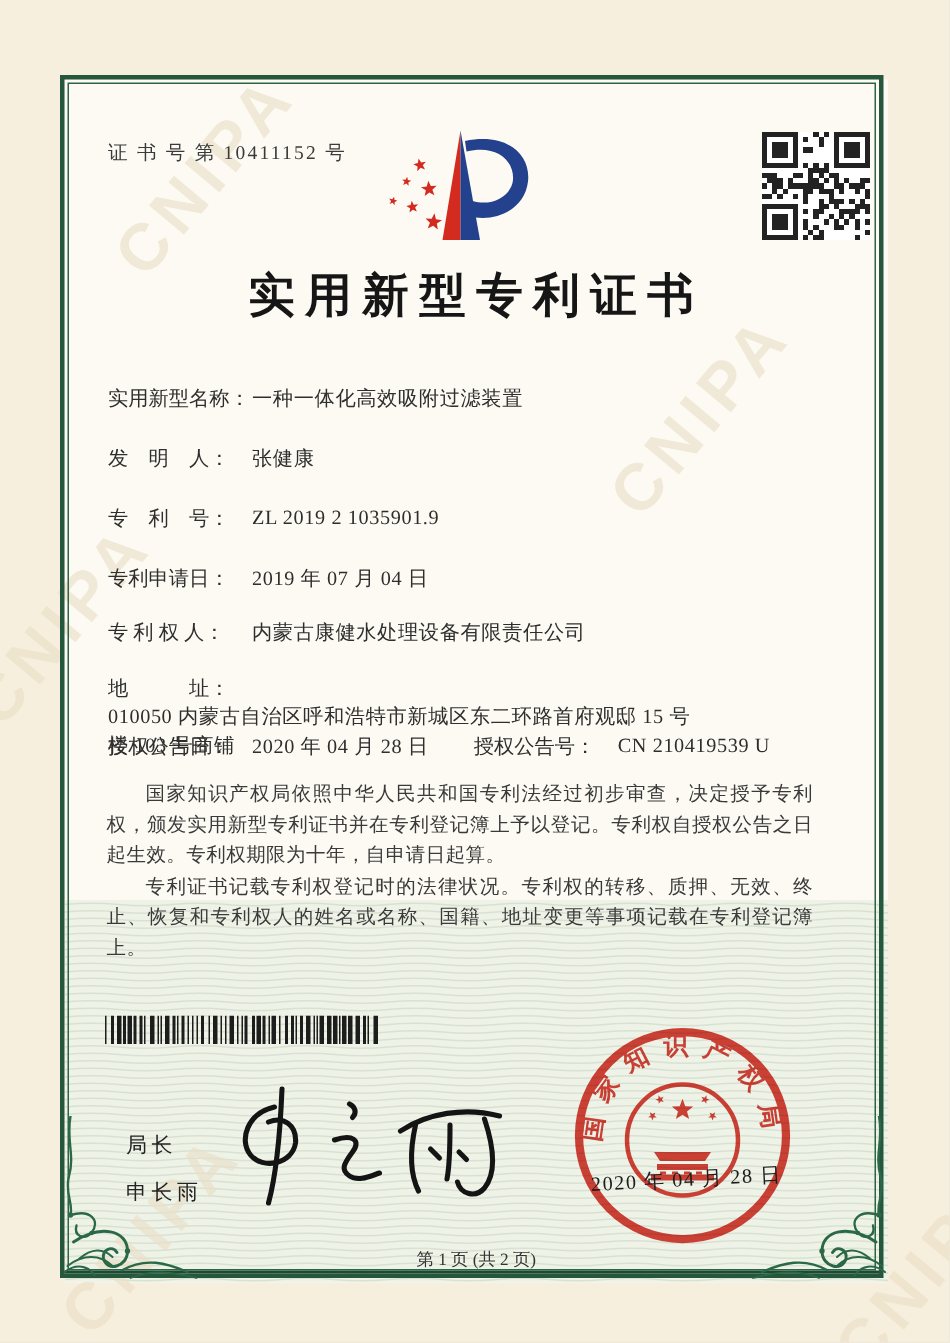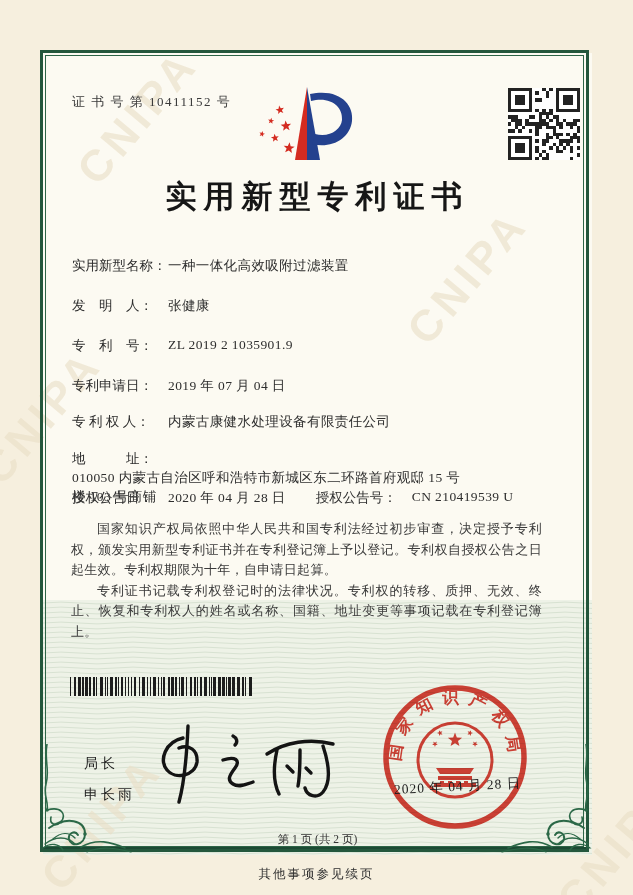--- a/index.html
+++ b/index.html
@@ -422,14 +422,13 @@
     <path d="M46,108 C60,102 74,104 90,108" stroke-width="1.2"></path>
     <path d="M2,104 C10,98 18,100 22,106" stroke-width="1.4"></path>
     <circle cx="6" cy="66" r="1.8" fill="#2b6847" stroke="none"></circle>
     <circle cx="20" cy="78" r="1.5" fill="#2b6847" stroke="none"></circle>
     <circle cx="44" cy="90" r="1.8" fill="#2b6847" stroke="none"></circle>
   </svg>
 
   <div id="frame-lines"></div>
 
   <div id="page-num">第 1 页 (共 2 页)</div>
-  <div id="footer-note">其他事项参见续页</div>
 </div>
 
 </body></html>

